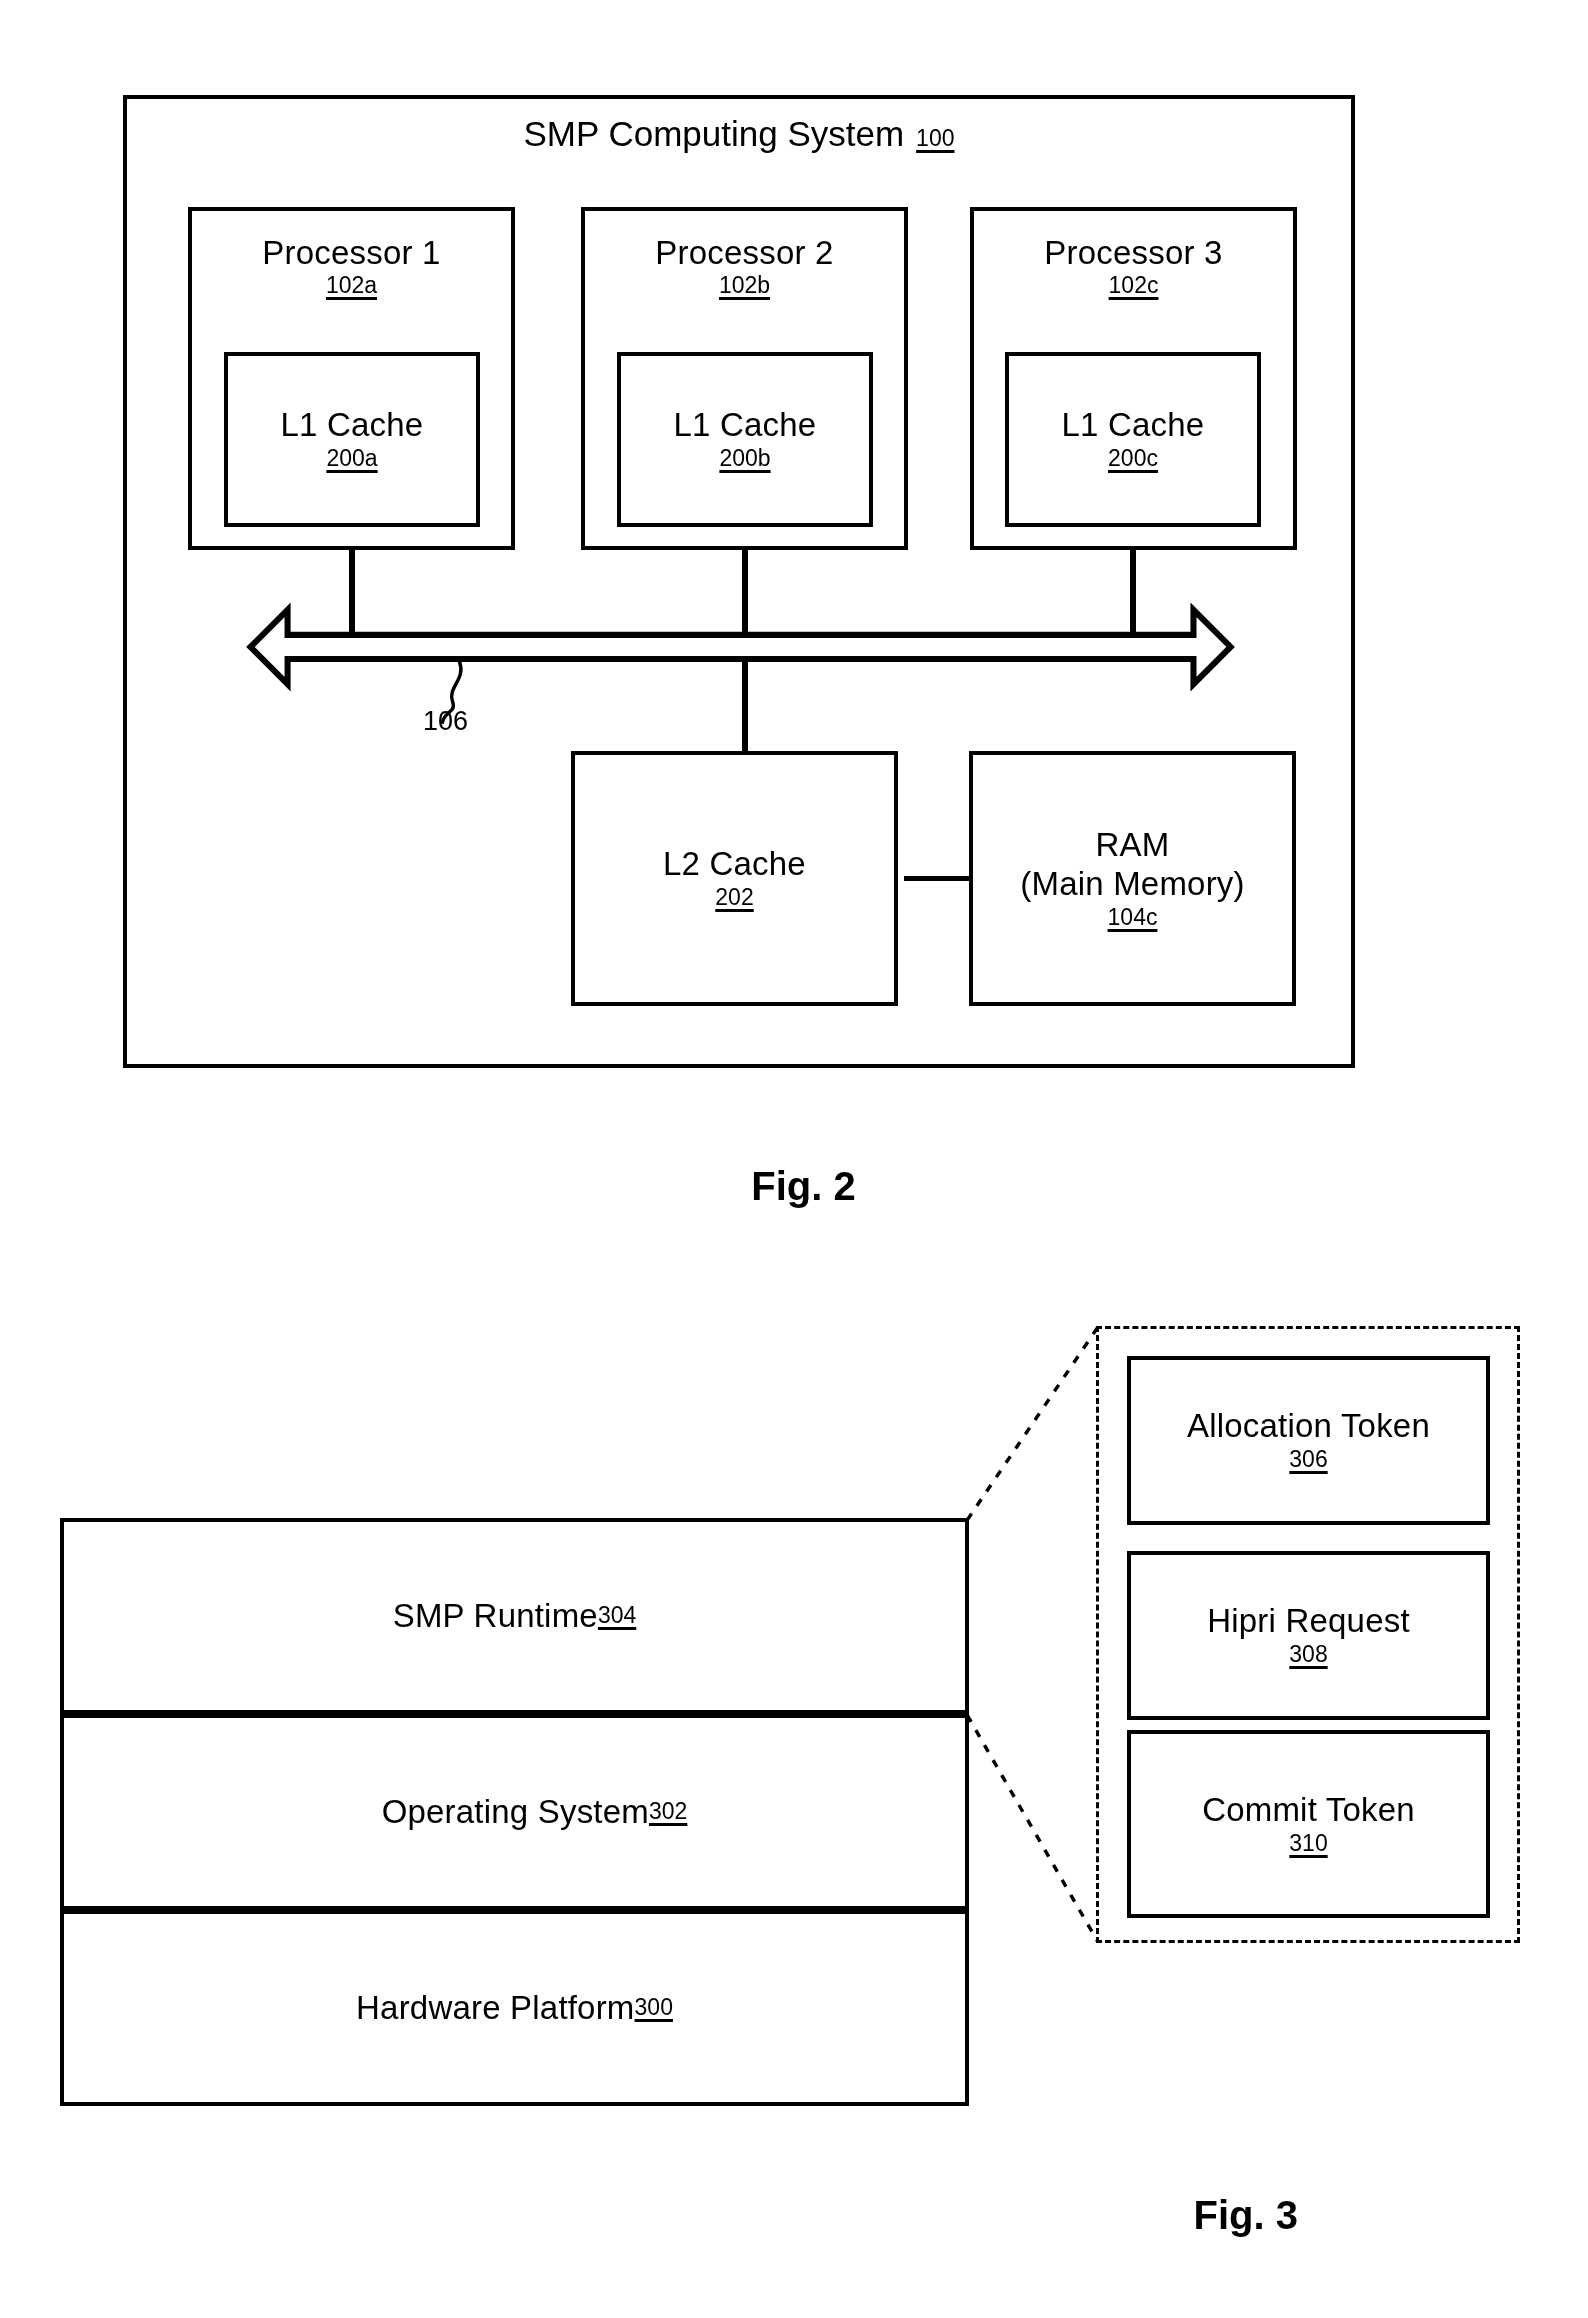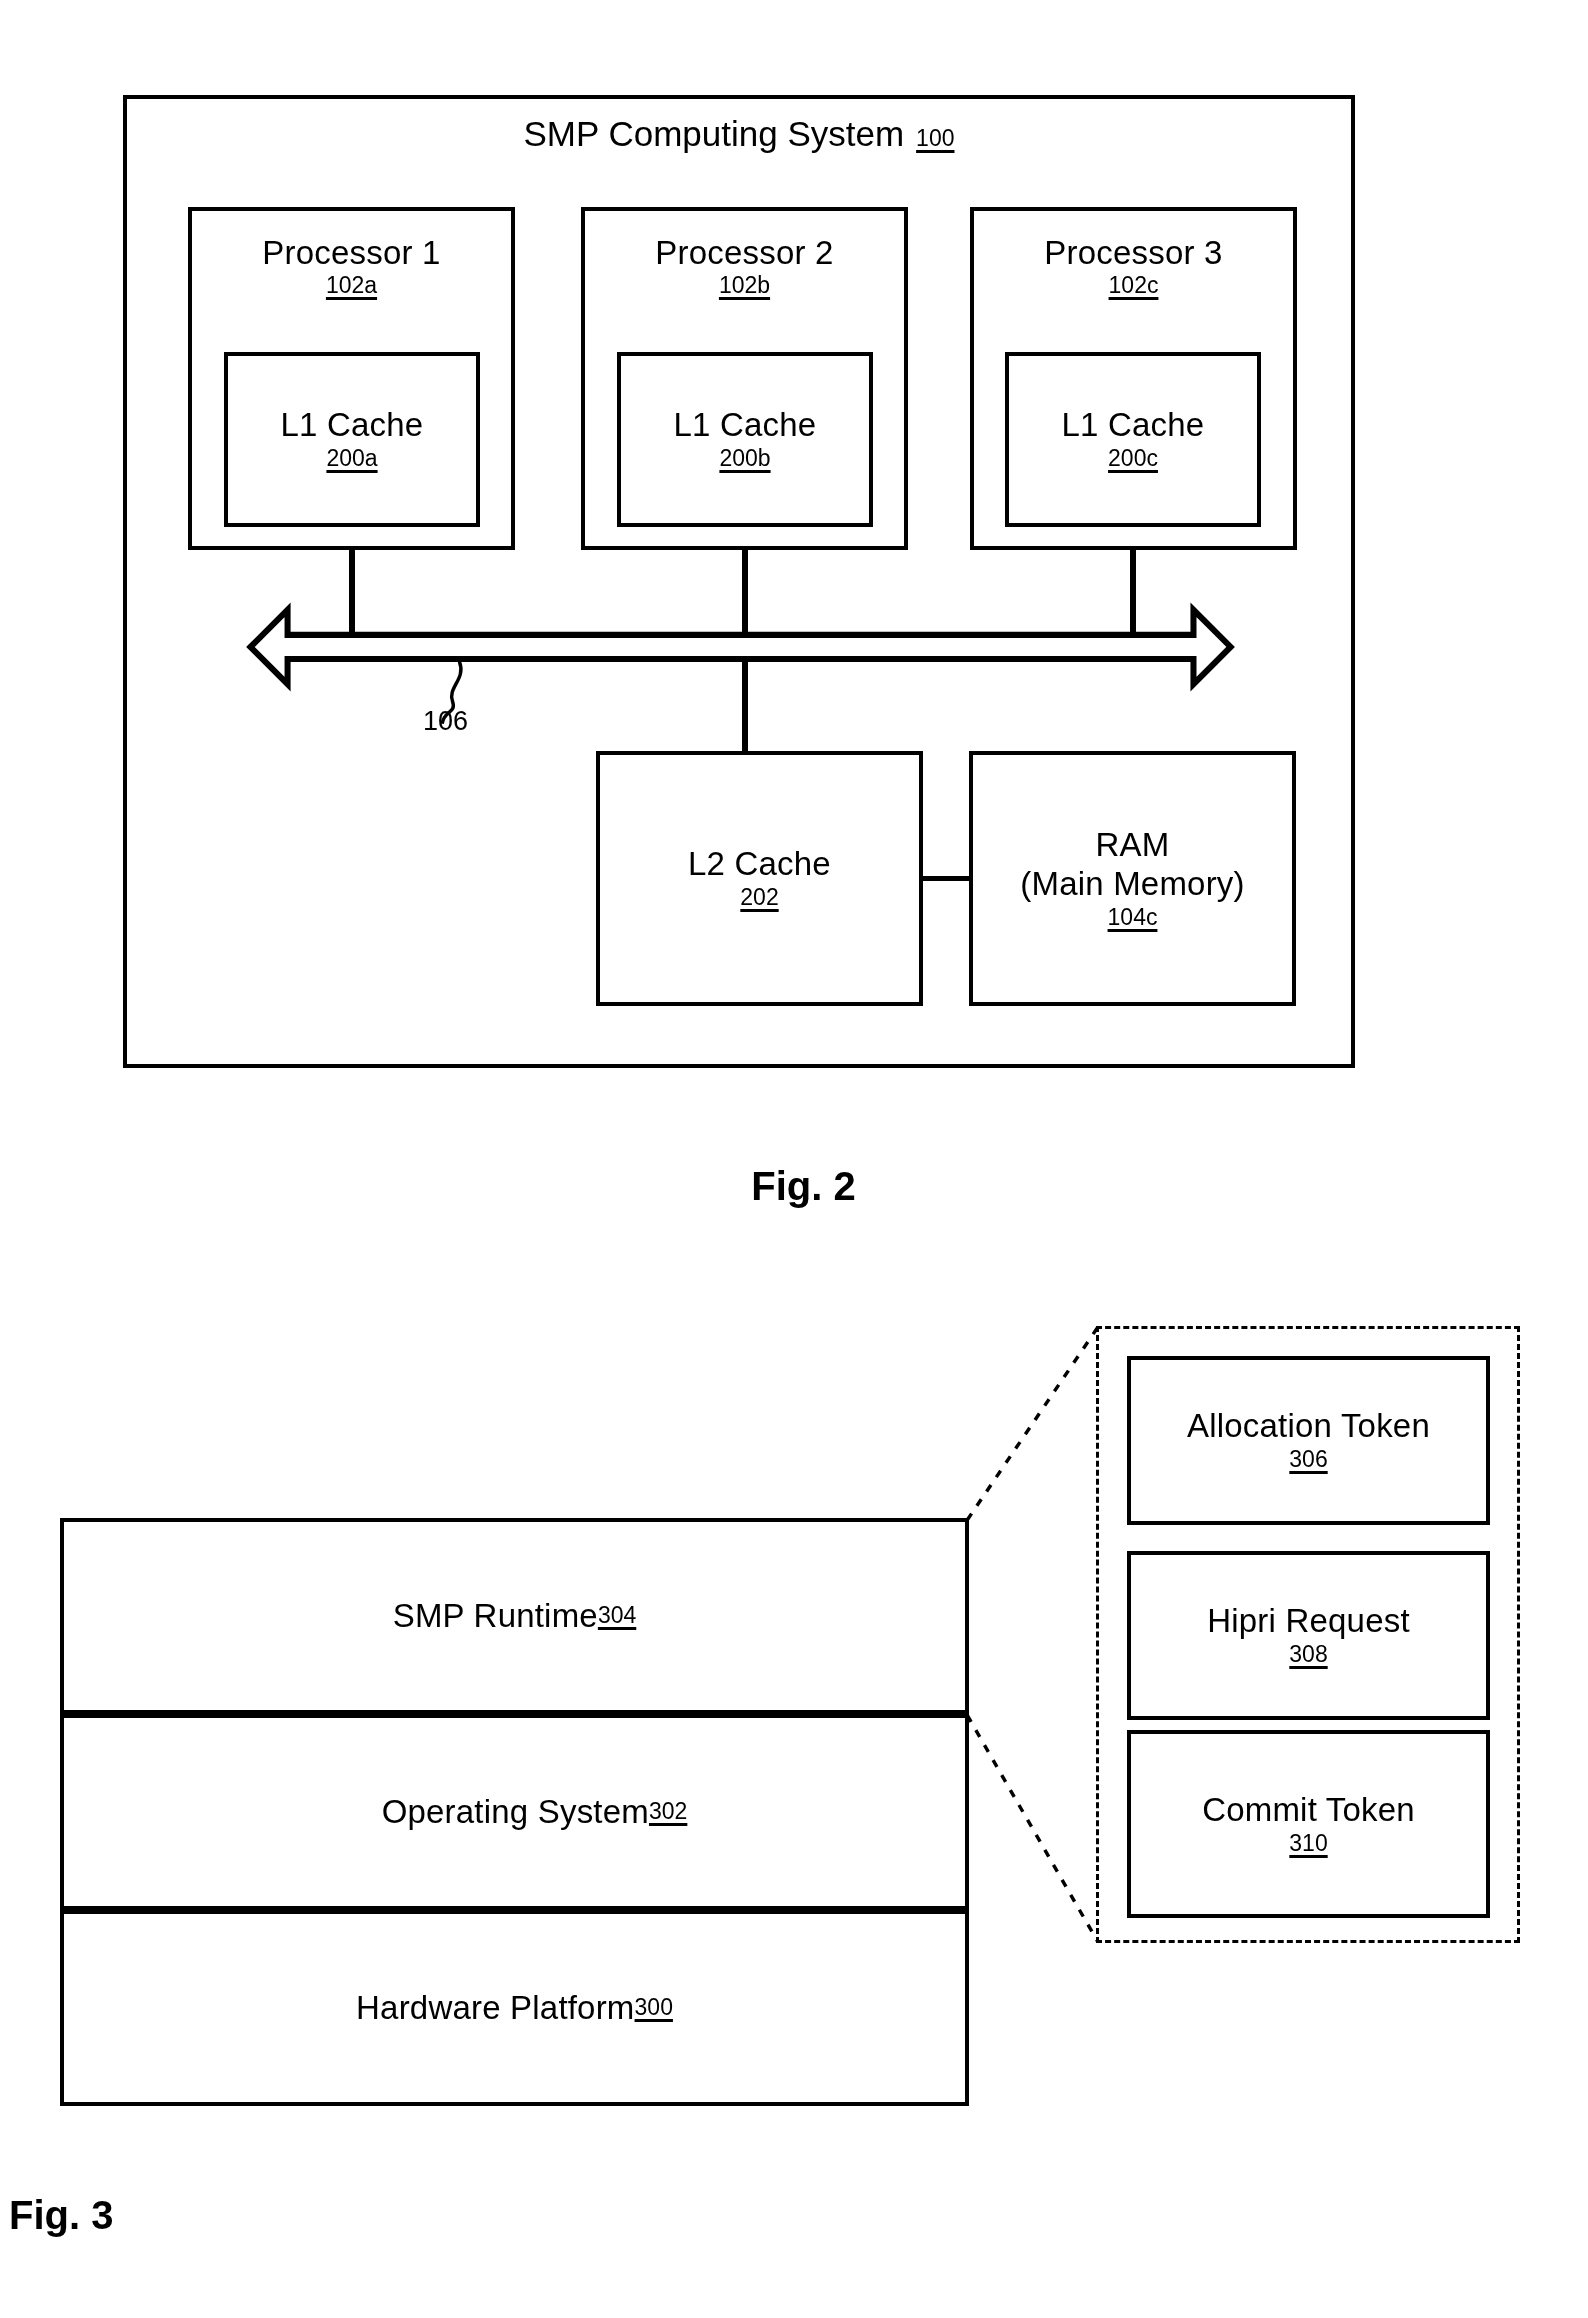--- a/index.html
+++ b/index.html
@@ -139,21 +139,21 @@
   </div>
 
   <div class="conn" style="left:349px; top:550px; width:6px; height:88px;"></div>
   <div class="conn" style="left:742px; top:550px; width:6px; height:88px;"></div>
   <div class="conn" style="left:1130px; top:550px; width:6px; height:88px;"></div>
 
   <div class="conn" style="left:742px; top:659px; width:6px; height:95px;"></div>
 
   <div class="conn" style="left:904px; top:876px; width:67px; height:5.2px;"></div>
 
-  <div class="box" style="left:596px; top:751px; width:327px; height:255px;">
+  <div class="box" style="left:571px; top:751px; width:327px; height:255px;">
     <span class="box-label">L2 Cache</span>
     <span class="ref-num">202</span>
   </div>
 
   <div class="box" style="left:969px; top:751px; width:327px; height:255px;">
     <span class="box-label">RAM</span>
     <span class="box-label">(Main Memory)</span>
     <span class="ref-num">104c</span>
   </div>
 
@@ -182,21 +182,21 @@
   </div>
   <div class="box" style="left:1127px; top:1551px; width:363px; height:169px;">
     <span class="box-label">Hipri Request</span>
     <span class="ref-num">308</span>
   </div>
   <div class="box" style="left:1127px; top:1730px; width:363px; height:188px;">
     <span class="box-label">Commit Token</span>
     <span class="ref-num">310</span>
   </div>
 
-  <div class="fig-caption" style="left:0px; top:2193px; width:1289px; text-align:left;">Fig. 3</div>
+  <div class="fig-caption" style="left:0px; top:2193px; width:1289px; text-align:right;">Fig. 3</div>
 
   <svg class="overlay" viewBox="0 0 1840 2685">
 
     <g fill="none" stroke="#000" stroke-width="7" stroke-linejoin="miter" stroke-linecap="butt">
       <path d="M 290 749
                L 333 706
                L 333 735
                L 1382 735
                L 1382 706
                L 1425 749

